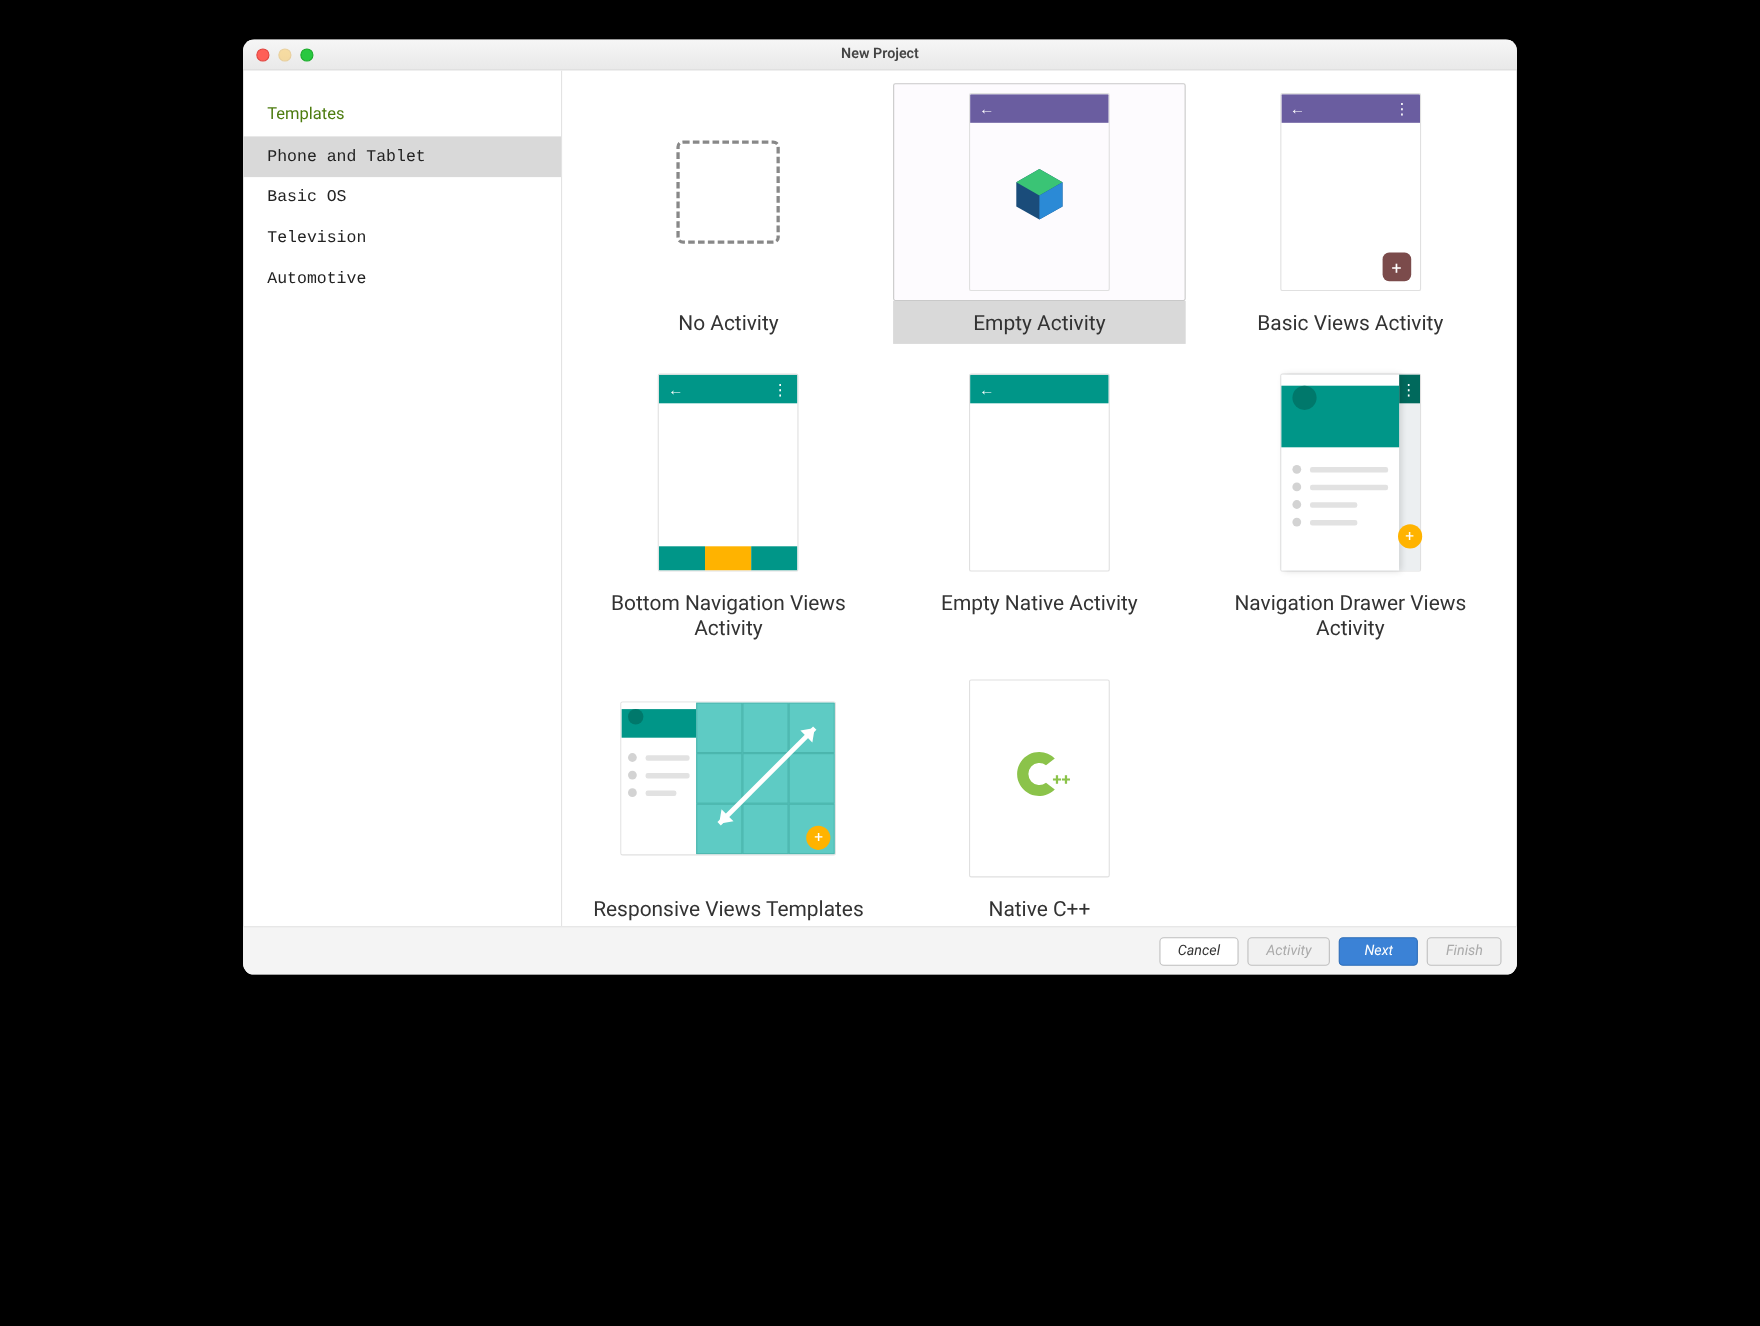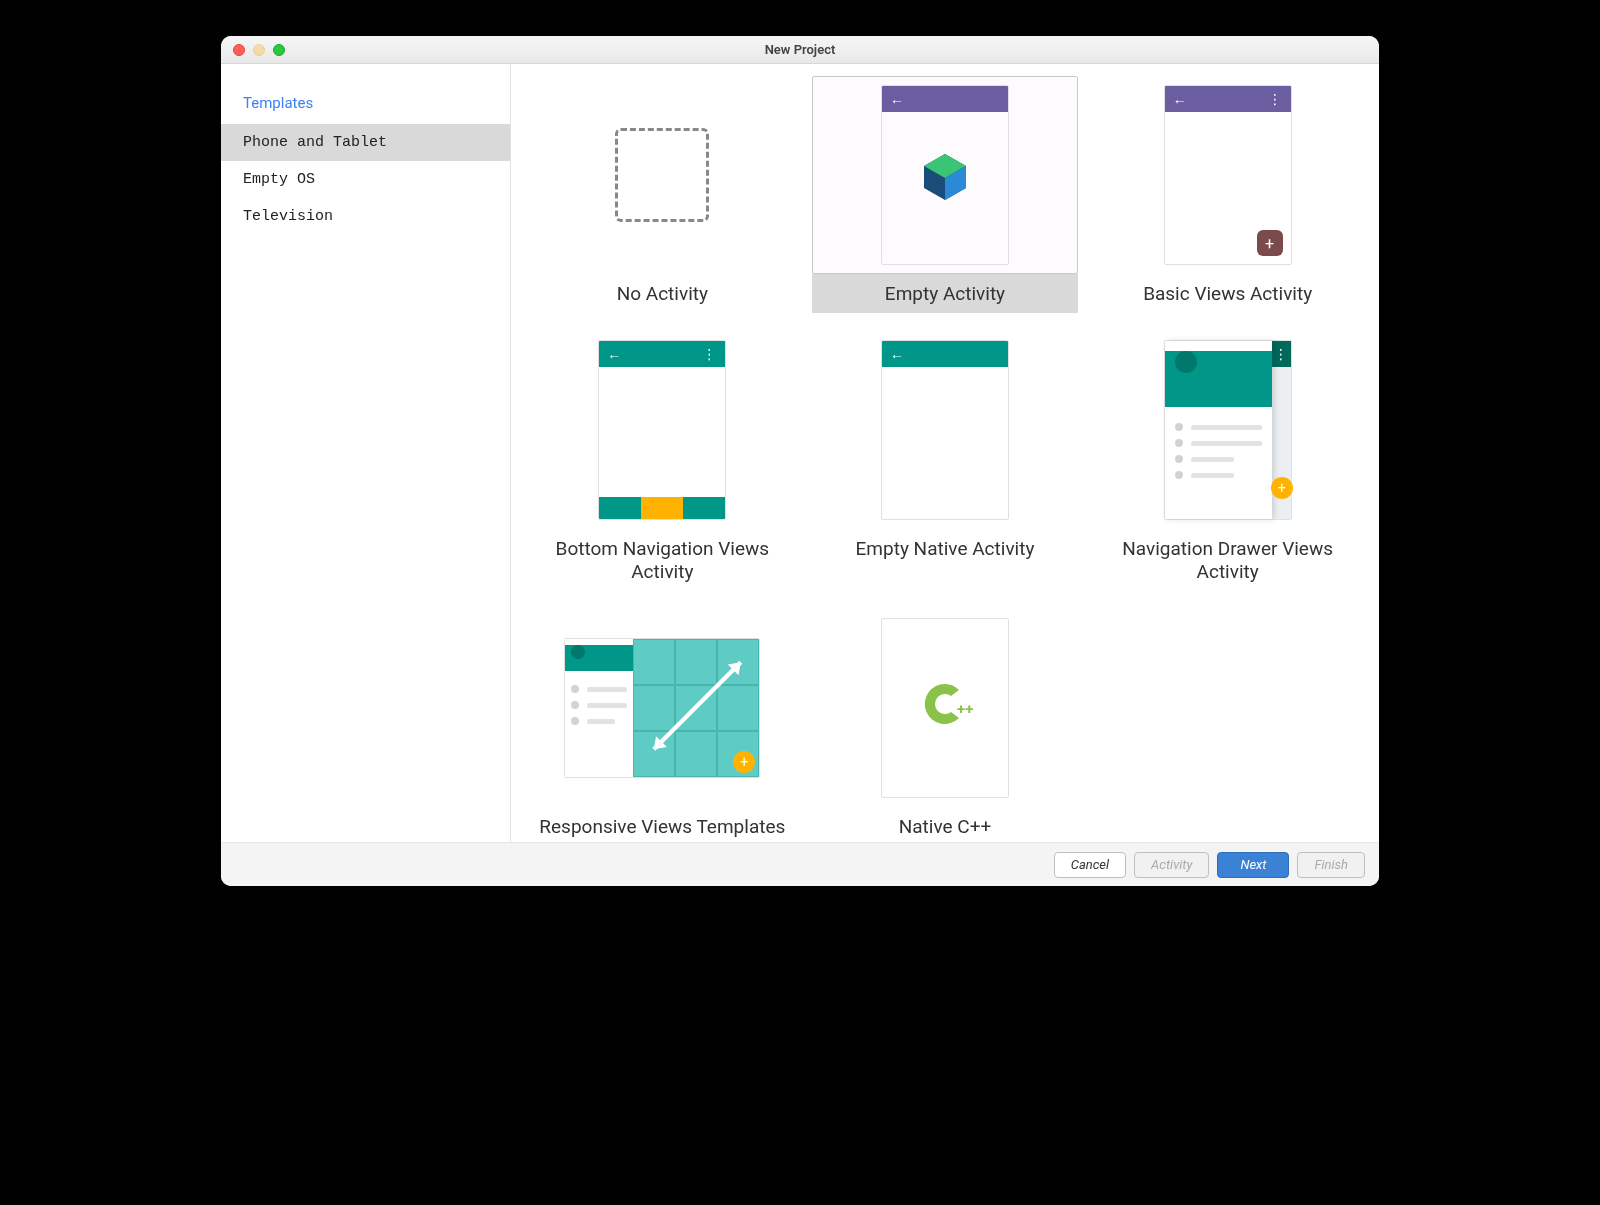--- a/index.html
+++ b/index.html
@@ -33,21 +33,21 @@
   .title { position:absolute; left:0; right:0; text-align:center; font-size:13px; font-weight:600; color:#444;}
   .body { flex:1; display:flex; overflow:hidden; }
   .sidebar {
     width: 290px;
     border-right: 1px solid #e3e3e3;
     padding-top: 18px;
   }
   .sidebar-title {
     padding: 12px 22px;
     font-size: 15px;
-    color: #3b82f6;
+    color: #4d7c0f;
   }
   .sidebar-item {
     padding: 10px 22px;
     font-size: 15px;
     color: #222;
     cursor: pointer;
     font-family: Liberation Mono, monospace;
   }
   .sidebar-item.selected { background: #d9d9d9; }
   .content {
@@ -153,22 +153,23 @@
       <div class="dot g"></div>
     </div>
     <div class="title">New Project</div>
   </div>
 
   <div class="body">
     <div class="sidebar">
       <div class="sidebar-title">Templates</div>
       <div id="sidebar-items">
           <div class="sidebar-item selected">Phone and Tablet</div>
-          <div class="sidebar-item">Empty OS</div>
+          <div class="sidebar-item">Basic OS</div>
           <div class="sidebar-item">Television</div>
+          <div class="sidebar-item">Automotive</div>
         </div>
     </div>
 
     <div class="content" id="template-grid">
         <div class="cell">
     <div class="thumb-wrap">
             <div class="dashed"></div>
           </div>
     <div class="label-area">No Activity</div>
         </div>

